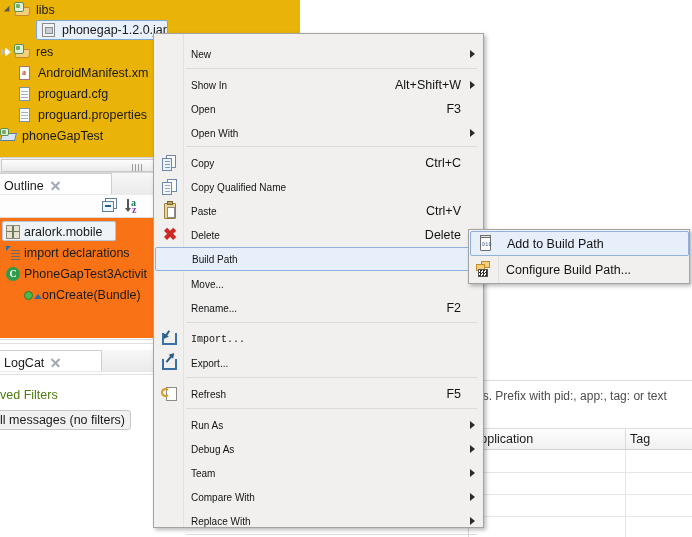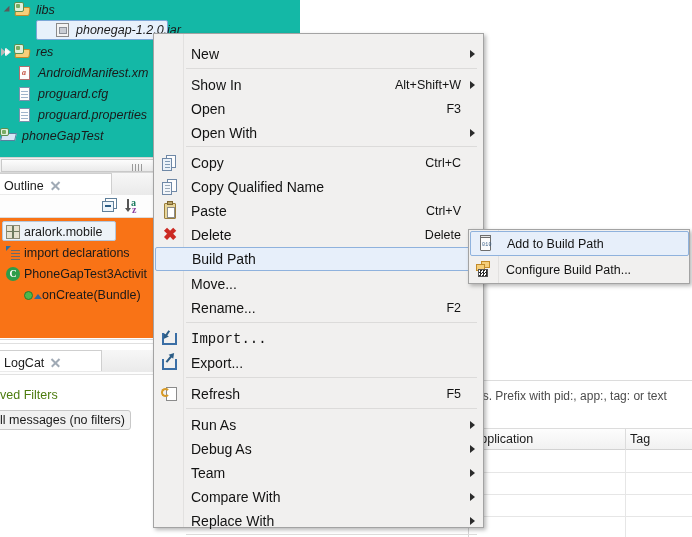--- a/index.html
+++ b/index.html
@@ -6,21 +6,21 @@
   body{
     width:692px;height:537px;overflow:hidden;position:relative;
     background:#ffffff;
     font-family:"Liberation Sans","DejaVu Sans",sans-serif;
     font-size:12px;color:#101010;
     -webkit-font-smoothing:antialiased;
   }
   .abs{position:absolute;}
 
   
-  #explorer{left:0;top:0;width:300px;height:160px;background:#14b8a6;overflow:hidden;font-style:italic;}
+  #explorer{left:0;top:0;width:300px;height:160px;background:#eab308;overflow:hidden;}
   .trow{position:absolute;left:0;height:20px;display:flex;align-items:center;white-space:nowrap;}
   .twist{width:12px;height:20px;display:flex;align-items:center;justify-content:center;color:#6a6a6a;font-size:8px;}
   .twist.open:after{content:"";border-left:4px solid #5a5a5a;border-top:4px solid transparent;border-bottom:4px solid transparent;transform:rotate(45deg);margin-top:-1px;}
   .twist.closed:after{content:"";border-left:4px solid transparent;border-top:4px solid transparent;border-bottom:4px solid transparent;border-left-color:transparent;
      width:0;height:0;box-sizing:border-box;border:4px solid transparent;border-left:5px solid #ffffff;}
   .twist.closed{position:relative;}
   .twist.closed:before{content:"";position:absolute;left:3px;top:6px;width:0;height:0;
      border-top:4px solid transparent;border-bottom:4px solid transparent;border-left:5px solid #ffffff;
      filter:drop-shadow(0 0 0 #999);}
   .twist.closed i{display:block;width:0;height:0;border-top:4px solid transparent;border-bottom:4px solid transparent;border-left:5px solid #b9b9b9;}
@@ -117,21 +117,21 @@
   .lc-div{position:absolute;top:0;width:1px;height:22px;background:#dcdcdc;}
   .lc-line{position:absolute;left:0;width:224px;height:1px;background:#e6e6e6;}
   .lc-vline{position:absolute;width:1px;background:#e6e6e6;}
   .sepline{position:absolute;background:#d0d0d0;}
 
   
   #ctxmenu{left:153px;top:33px;width:331px;height:495px;background:#f1f0ef;
      border:1px solid #a3a3a3;box-sizing:border-box;box-shadow:2px 2px 4px rgba(0,0,0,.28);}
   #ctxmenu .gutter{position:absolute;left:0;top:0;width:29px;height:100%;background:#f1f0ef;border-right:1px solid #e2e1e0;}
   .mi{position:absolute;left:1px;width:328px;height:24px;display:flex;align-items:center;cursor:default;}
-  .mi .milabel{position:absolute;left:36px;font-size:14px;color:#131313;white-space:nowrap;}
+  .mi .milabel{position:absolute;left:36px;font-size:10px;color:#131313;white-space:nowrap;}
   .mi .miaccel{position:absolute;right:22px;font-size:12.5px;color:#131313;white-space:nowrap;}
   .mi .miarrow{position:absolute;right:8px;width:0;height:0;border-top:4px solid transparent;border-bottom:4px solid transparent;border-left:5px solid #2b2b2b;}
   .mi.hl{background:#e7effa;border:1px solid #8fb2dd;border-radius:2px;box-sizing:border-box;left:1px;width:328px;}
   .msep{position:absolute;left:32px;width:291px;height:1px;background:#dcdbda;}
   .mico{position:absolute;left:6px;width:18px;height:18px;}
 
   
   .ic-copy .p1{position:absolute;left:5px;top:1px;width:10px;height:13px;background:#fdfdfd;border:1px solid #6f88a6;box-sizing:border-box;}
   .ic-copy .p2{position:absolute;left:1px;top:4px;width:10px;height:13px;background:#eaf1f8;border:1px solid #6f88a6;box-sizing:border-box;}
   .ic-copy .p2:after{content:"";position:absolute;left:2px;top:2px;width:5px;height:1px;background:#7f9ab5;box-shadow:0 3px 0 #7f9ab5,0 6px 0 #7f9ab5;}
@@ -184,21 +184,21 @@
       <span class="ico-folder">
           <span class="ft"></span>
           <span class="fb"></span>
           <span class="pkgdot"></span>
         </span>
     </span>
     <span class="tlabel">libs</span>
   </div>
 
   <div class="sel-jar" style="left:36px;top:20px;width:132px;height:20px;"></div>
-  <div class="trow" style="top:20px;left:54px;align-items:center;">
+  <div class="trow" style="top:20px;left:40px;align-items:center;">
     <span class="ticon">
         <span class="ico-jar"></span>
       </span>
     <span class="tlabel">phonegap-1.2.0.jar</span>
   </div>
 
   <div class="trow" style="top:42px;left:2px;">
     <span class="twist closed">
         <i></i>
       </span>

